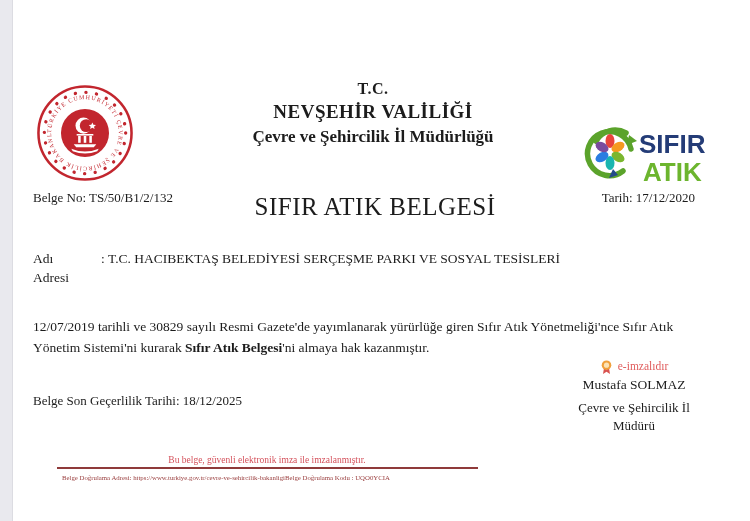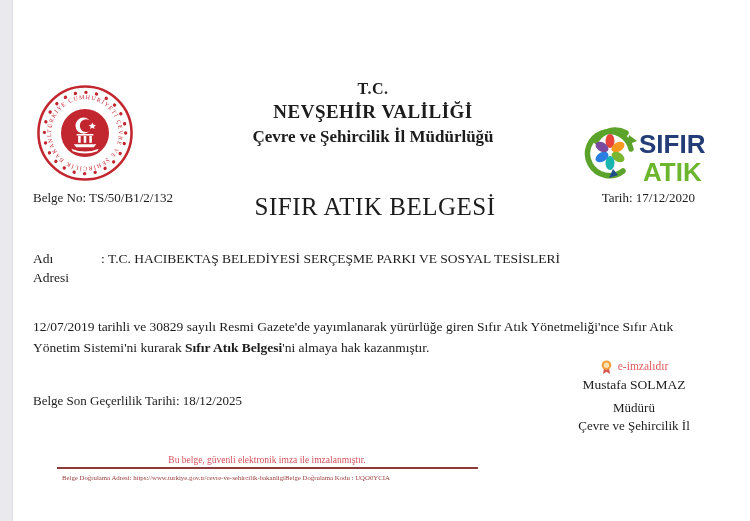--- a/index.html
+++ b/index.html
@@ -121,21 +121,21 @@
     <div class="esign-line">
       <svg width="13" height="15" viewBox="0 0 13 15">
         <path d="M4 8 L3 14 L6.5 11.8 L10 14 L9 8 Z" fill="#d9534f"></path>
         <circle cx="6.5" cy="5.2" r="4.8" fill="#f0a03c"></circle>
         <circle cx="6.5" cy="5.2" r="2.6" fill="#fbe3b5"></circle>
       </svg>
       <span>e-imzalıdır</span>
     </div>
     <div class="sig-name">Mustafa SOLMAZ</div>
     <div class="sig-title">
+      <div>Çevre ve Şehircilik İl</div>
       <div>Müdürü</div>
-      <div>Çevre ve Şehircilik İl</div>
     </div>
   </div>
 
   <div class="notice">Bu belge, güvenli elektronik imza ile imzalanmıştır.</div>
   <div class="sig-rule"></div>
   <div class="verify">Belge Doğrulama Adresi: https://www.turkiye.gov.tr/cevre-ve-sehircilik-bakanligiBelge Doğrulama Kodu : UQO0YCIA</div>
 </div>
 
 </body></html>

